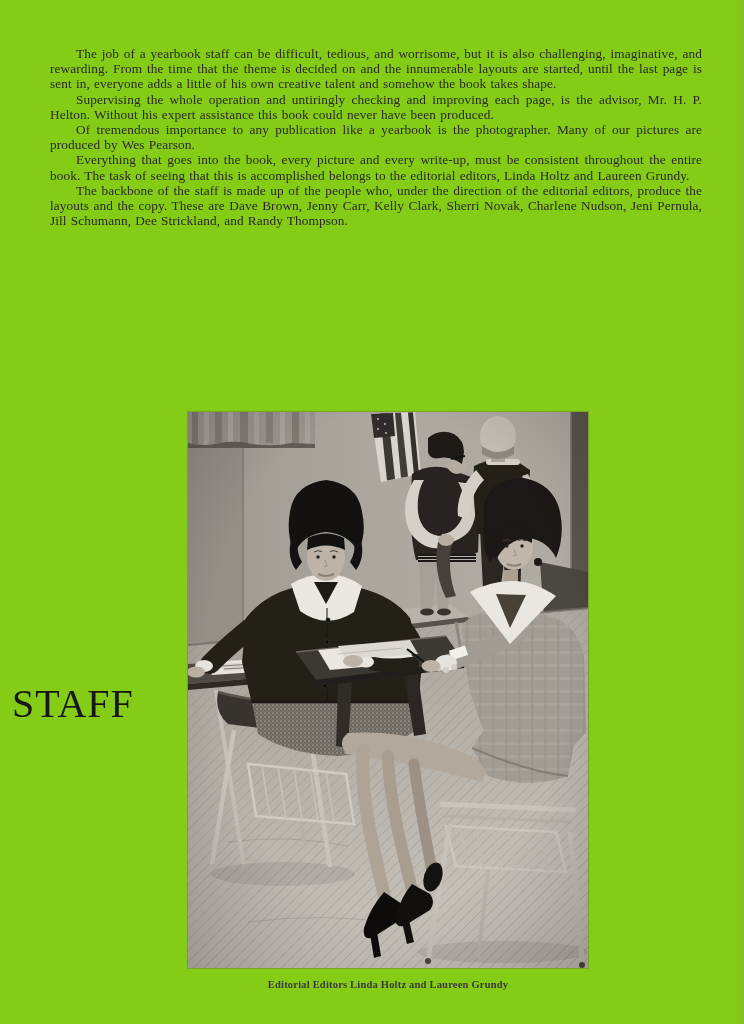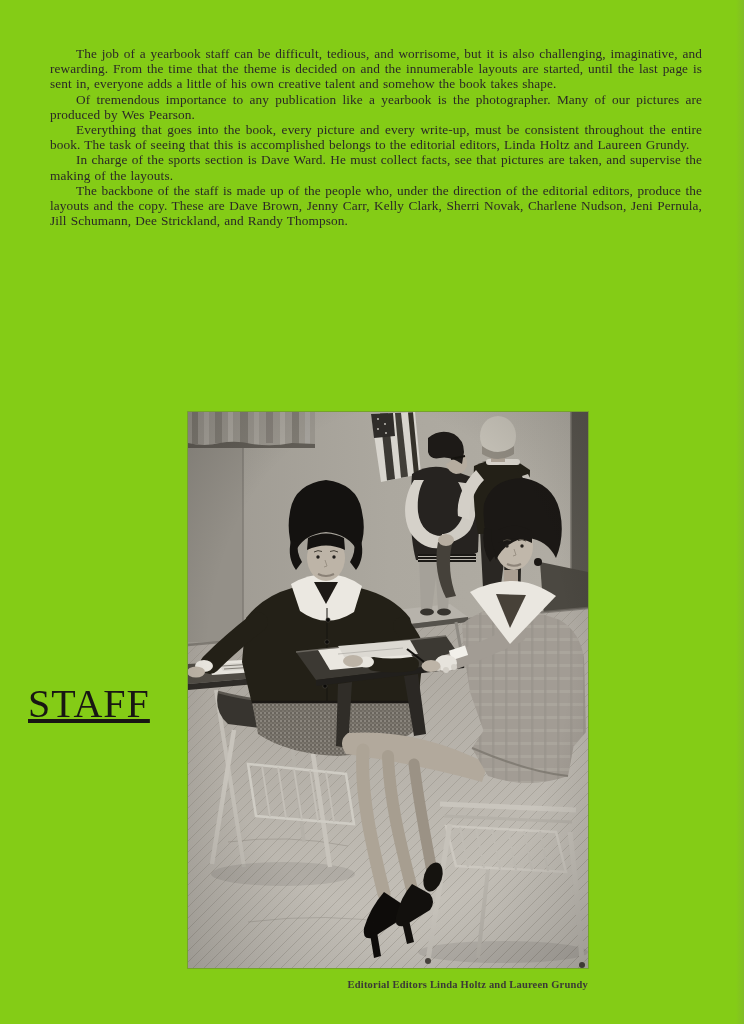--- a/index.html
+++ b/index.html
@@ -18,50 +18,49 @@
   .body-text{
     position:absolute;left:50px;top:46px;width:652px;
     font-size:13.3px;line-height:15.2px;
     color:#2b2926;
     text-align:justify;
     word-spacing:0.05em;
     letter-spacing:0.1px;
   }
   .body-text p{margin:0;text-indent:26px;}
   .staff-label{
-    position:absolute;left:28px;top:684px;
+    position:absolute;left:12px;top:684px;
     font-size:40px;line-height:1;
     letter-spacing:1px;
     color:#181613;
-    text-decoration:underline;
   }
   .photo-wrap{
     position:absolute;left:188px;top:412px;width:400px;height:556px;
     box-shadow:0 0 0 1px rgba(90,87,80,0.35);
     background:#a8a49d;
   }
   .photo-wrap svg{display:block;width:400px;height:556px;}
   .caption{
     position:absolute;left:188px;top:979px;width:400px;
-    text-align:right;
+    text-align:center;
     font-size:10.5px;font-weight:bold;
     letter-spacing:0.2px;
     color:#3b3936;
   }
 </style>
 </head>
 <body>
 
 <div class="page">
 
   <div class="body-text">
     <p>The job of a yearbook staff can be difficult, tedious, and worrisome, but it is also challenging, imaginative, and rewarding. From the time that the theme is decided on and the innumerable layouts are started, until the last page is sent in, everyone adds a little of his own creative talent and somehow the book takes shape.</p>
+    <p>Supervising the whole operation and untiringly checking and improving each page, is the advisor, Mr. H. P. Helton. Without his expert assistance this book could never have been produced.</p>
     <p>Of tremendous importance to any publication like a yearbook is the photographer. Many of our pictures are produced by Wes Pearson.</p>
     <p>Everything that goes into the book, every picture and every write-up, must be consistent throughout the entire book. The task of seeing that this is accomplished belongs to the editorial editors, Linda Holtz and Laureen Grundy.</p>
-    <p>In charge of the sports section is Dave Ward. He must collect facts, see that pictures are taken, and supervise the making of the layouts.</p>
     <p>The backbone of the staff is made up of the people who, under the direction of the editorial editors, produce the layouts and the copy. These are Dave Brown, Jenny Carr, Kelly Clark, Sherri Novak, Charlene Nudson, Jeni Pernula, Jill Schumann, Dee Strickland, and Randy Thompson.</p>
   </div>
 
   <div class="staff-label">STAFF</div>
 
   <div class="photo-wrap">
     <svg viewBox="0 0 400 556" xmlns="http://www.w3.org/2000/svg">
       <defs>
         <linearGradient id="wallGrad" x1="0" y1="0" x2="1" y2="0">
           <stop offset="0" stop-color="#9d9991"></stop>

